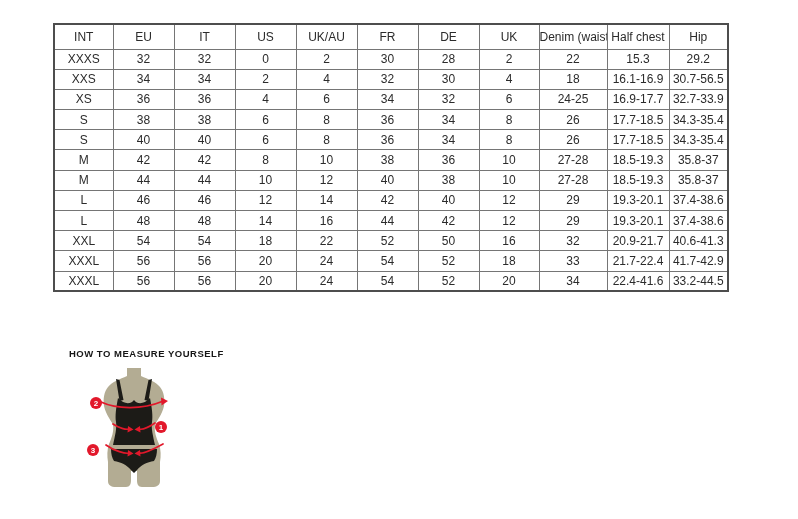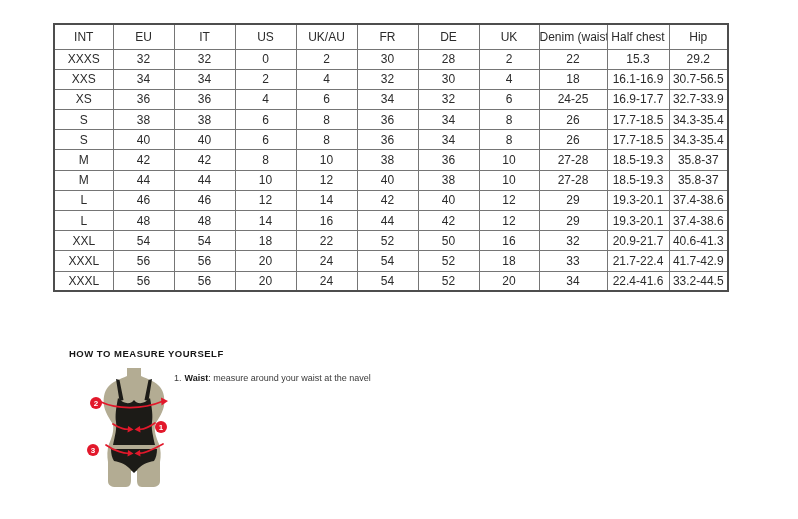--- a/index.html
+++ b/index.html
@@ -279,14 +279,13 @@
     <circle class="badge" cx="12" cy="37" r="6"></circle>
     <text class="badge-num" x="12" y="40" text-anchor="middle">2</text>
     <circle class="badge" cx="77" cy="61" r="6"></circle>
     <text class="badge-num" x="77" y="64" text-anchor="middle">1</text>
     <circle class="badge" cx="9" cy="84" r="6"></circle>
     <text class="badge-num" x="9" y="87" text-anchor="middle">3</text>
   </svg>
 </div>
 
 <div class="steps">
-    <div class="step"><span class="num">1.</span><span class="term">Waist</span><span>: measure around your waist at the navel</span></div>
   </div>
 
 </body></html>

